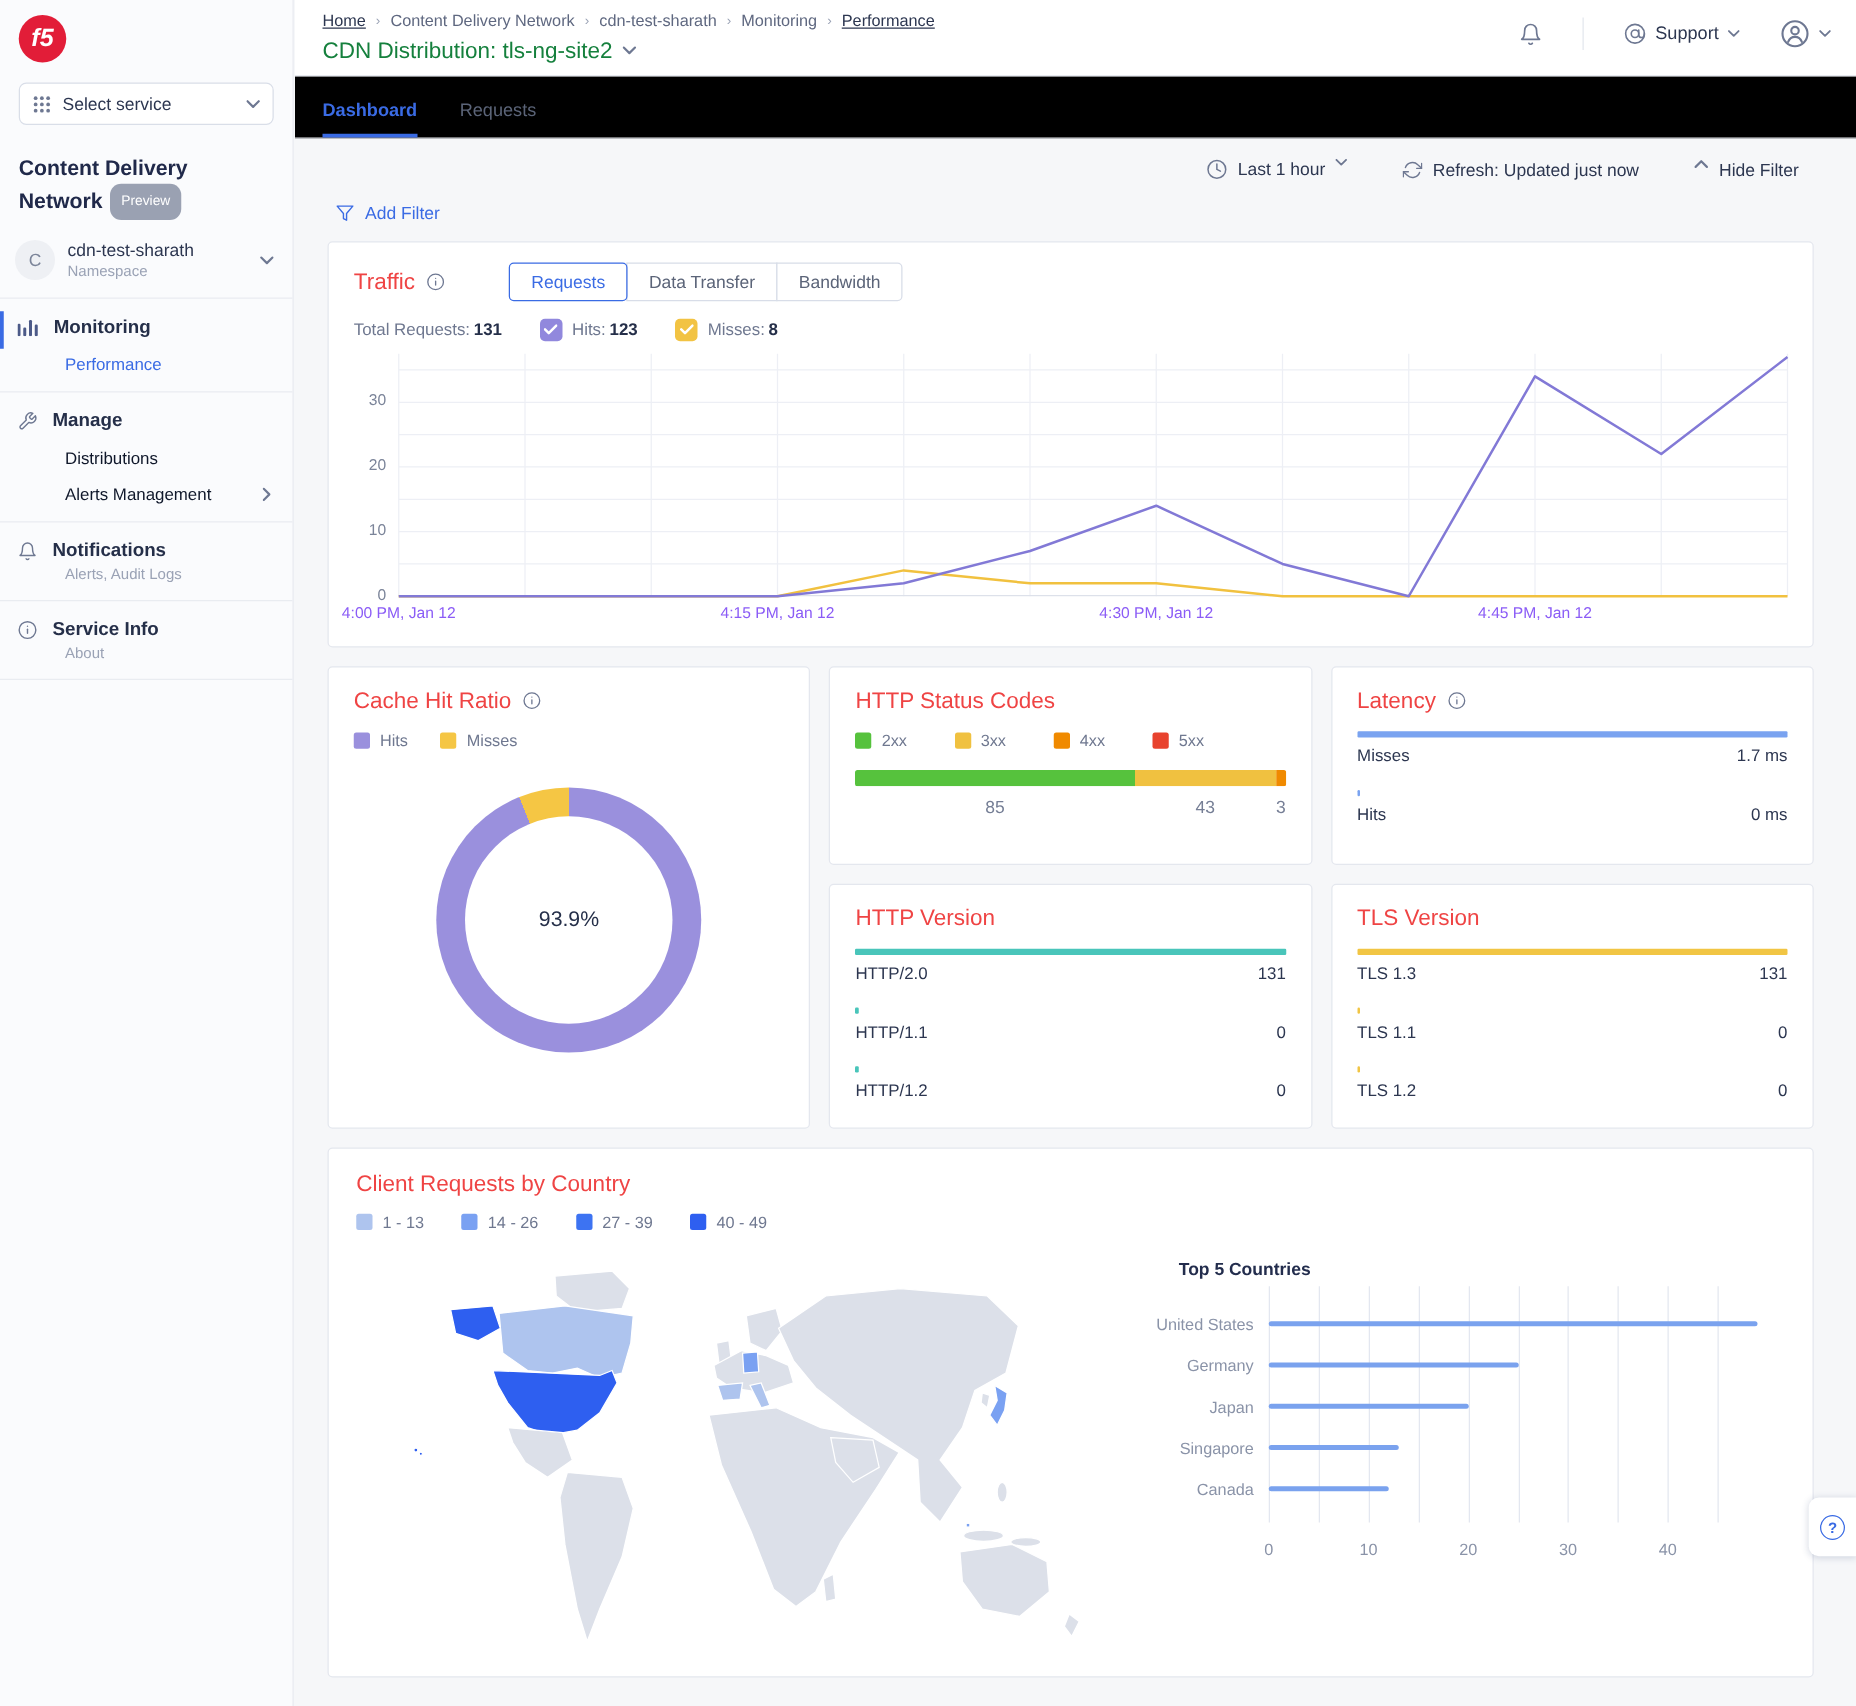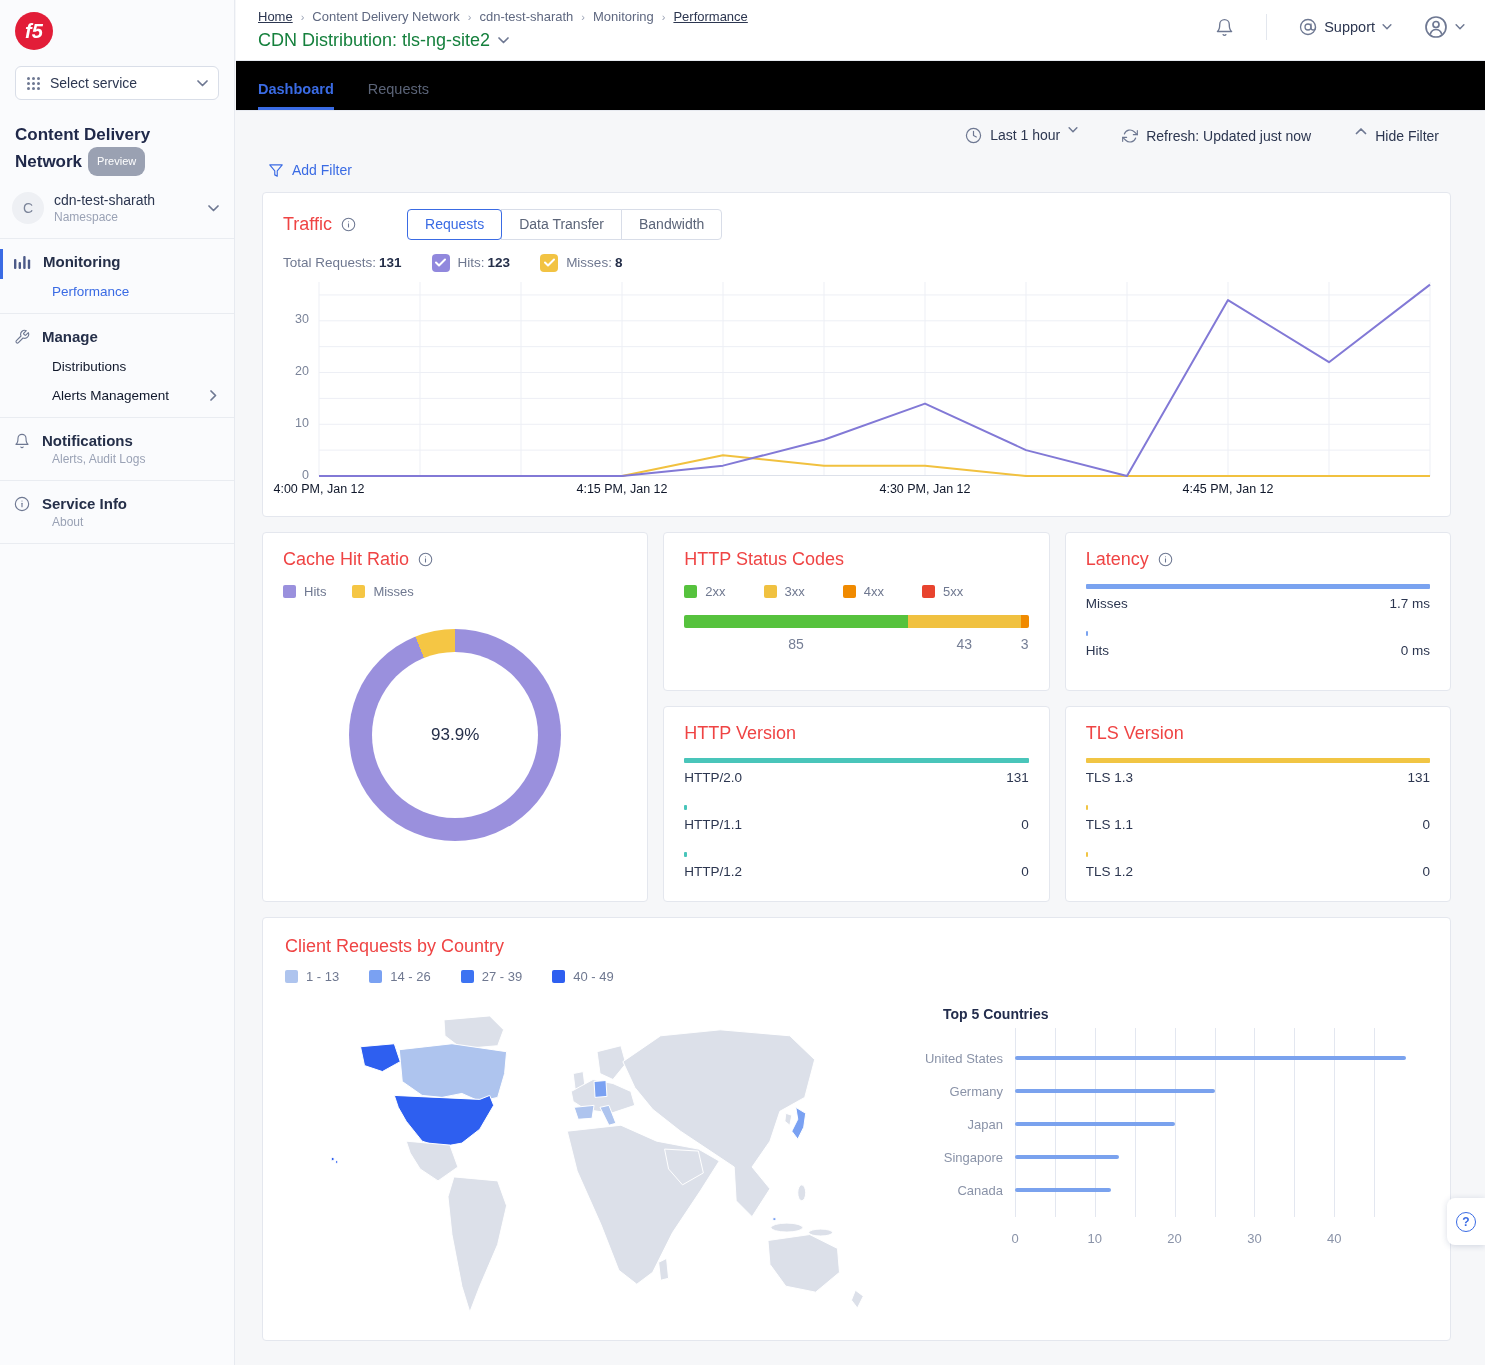--- a/index.html
+++ b/index.html
@@ -73,21 +73,21 @@
   .tsum { display:flex; align-items:center; gap:30px; margin:14px 0 10px 0; font-size:13.5px; color:#6f7890; }
   .tsum b { color:#252f49; margin-left:3px; }
   .chk { width:18px; height:18px; border-radius:4px; display:inline-flex; align-items:center; justify-content:center; margin-right:8px; cursor:pointer; }
 
   .tc-wrap { display:flex; margin-top:6px; }
   .tc-ylab { width:36px; position:relative; height:194px; }
   .tc-ylab span { position:absolute; right:10px; font-size:12.5px; color:#7b8499; }
   .tc-plot { flex:1; position:relative; height:194px; }
   .tc-plot svg { position:absolute; inset:0; width:100%; height:100%; overflow:visible; }
   .tc-xlab { position:relative; height:22px; margin-left:36px; margin-top:4px; }
-  .tc-xlab span { position:absolute; transform:translateX(-50%); top:2px; white-space:nowrap; font-size:12.5px; color:#0f172a; }
+  .tc-xlab span { position:absolute; transform:translateX(-50%); top:2px; white-space:nowrap; font-size:12.5px; color:#8b5cf6; }
 
   .mid-grid { display:grid; grid-template-columns:1fr 1fr 1fr; grid-template-rows:159px 196px; gap:15px; margin-top:15px; }
   .card-pad { padding:16px 20px; }
   .card-cache { grid-row:1 / span 2; }
   .legend { display:flex; align-items:center; gap:26px; margin-top:14px; font-size:13px; color:#6f7890; }
   .leg-item { display:flex; align-items:center; gap:8px; }
   .sw { width:13px; height:13px; border-radius:2px; background:#ccc; }
 
   .donut-wrap { display:flex; justify-content:center; margin-top:30px; }
   .donut { width:212px; height:212px; border-radius:50%; position:relative; }

